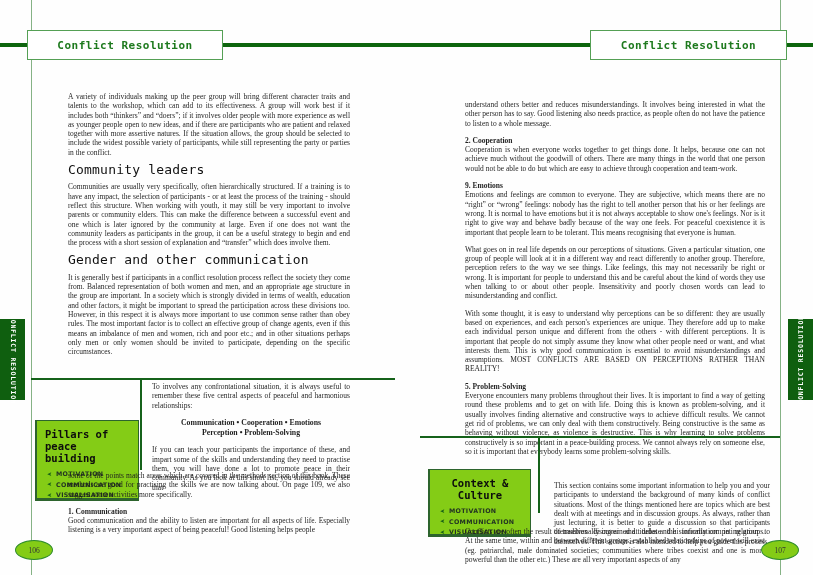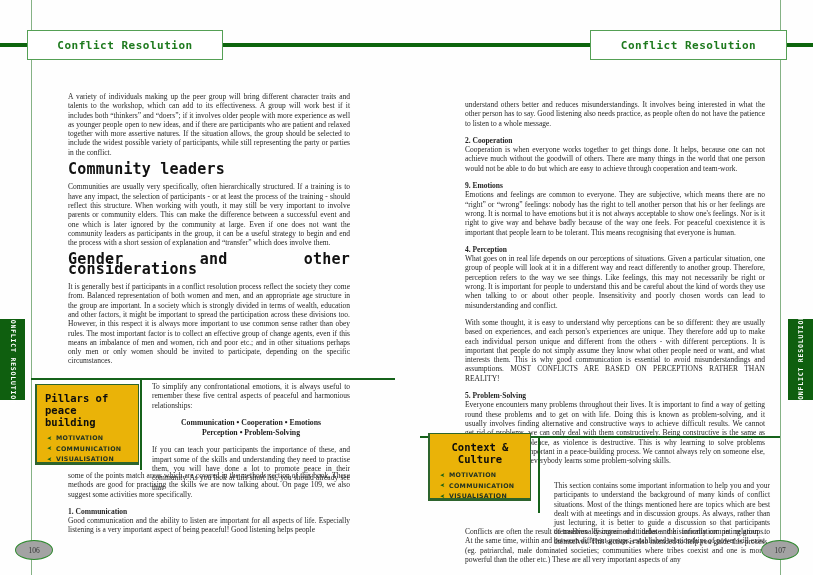--- a/index.html
+++ b/index.html
@@ -10,67 +10,67 @@
   
   .hline{position:absolute;height:4px;background:#0d650d;}
   .hdrbox{position:absolute;height:28px;background:#ffffff;border:1px solid #55a055;
           display:flex;align-items:center;justify-content:center;}
   .hdrbox span{font-family:"DejaVu Sans Mono",monospace;font-weight:bold;font-size:11px;
                letter-spacing:.5px;color:#1e7a1e;}
   
   .col{position:absolute;font-size:7.5px;line-height:9.3px;text-align:justify;}
   .col p{margin:0 0 8px 0;}
   .col p:last-child{margin-bottom:0;}
-  .col h3{font-family:"DejaVu Sans Mono",monospace;font-weight:bold;font-size:15px;
+  .col h3{font-family:"DejaVu Sans Mono",monospace;font-weight:normal;font-size:13px;
           letter-spacing:.2px;color:#111;margin:5px 0 8px 0;}
   .subhead{font-weight:bold;margin:0 !important;}
   .aspects{text-align:center;font-weight:bold;font-size:7.8px;margin:0 0 1px 0 !important;}
   .aspects.last{margin-bottom:8px !important;}
   
   .rule-h{position:absolute;height:2px;background:#15621a;}
   .rule-v{position:absolute;width:2px;background:#15621a;}
   
-  .infobox{position:absolute;background:#eab308;border:1px solid #2d642d;
-           border-left-width:2px;border-bottom-width:3px;padding:7px 8px 6px 8px;box-sizing:border-box;}
+  .infobox{position:absolute;background:#84cc16;border:1px solid #2d642d;
+           border-left-width:2px;border-bottom-width:3px;padding:7px 8px 6px 8px;box-sizing:border-box;margin-top:36px;}
   .infobox .btitle{font-family:"DejaVu Sans Mono",monospace;font-weight:bold;font-size:10.5px;
                    line-height:12px;color:#0d0d0d;margin:0 0 6px 0;}
   .bullet{display:flex;align-items:center;margin:0 0 3.5px 2px;}
   .bullet .arrow{display:inline-block;transform:scaleX(-1);color:#176017;font-size:6px;
                  line-height:6px;font-family:"DejaVu Sans",sans-serif;margin-right:4px;}
   .bullet .blabel{font-family:"DejaVu Sans",sans-serif;font-weight:bold;font-size:6.3px;
                   letter-spacing:.3px;color:#233423;}
   
   .tab{position:absolute;width:25px;height:81px;background:#0f5f0f;display:flex;
        align-items:center;justify-content:center;}
   .tab span{font-family:"DejaVu Sans Mono",monospace;font-weight:bold;font-size:6.5px;
             letter-spacing:.8px;color:#ffffff;white-space:nowrap;writing-mode:vertical-rl;}
   .tab.flip span{transform:rotate(180deg);}
   
-  .pnum{position:absolute;width:36px;height:18px;background:#a3a3a3;border:1px solid #2e8b2e;
+  .pnum{position:absolute;width:36px;height:18px;background:#84cc16;border:1px solid #2e8b2e;
         border-radius:50%;display:flex;align-items:center;justify-content:center;
         font-size:7.5px;color:#333;}
 </style>
 </head>
 <body>
 
 <div id="spread">
 
   <div class="vmargin" style="left:31px;"></div>
 
   <div class="hline" style="left:0;top:43px;width:27px;"></div>
   <div class="hline" style="left:223px;top:43px;width:183px;"></div>
   <div class="hdrbox" style="left:27px;top:30px;width:194px;">
     <span>Conflict Resolution</span>
   </div>
 
   <div class="col" style="left:68px;top:92px;width:282px;">
     <p>A variety of individuals making up the peer group will bring different character traits and talents to the workshop, which can add to its effectiveness. A group will work best if it includes both “thinkers” and “doers”; if it involves older people with more experience as well as younger people open to new ideas, and if there are participants who are patient and relaxed together with more assertive natures. If the situation allows, the group should be selected to include the widest possible variety of participants, while still representing the party or parties in the conflict.</p>
     <h3>Community leaders</h3>
     <p>Communities are usually very specifically, often hierarchically structured. If a training is to have any impact, the selection of participants - or at least the process of the training - should reflect this structure. When working with youth, it may still be very important to involve parents or community elders. This can make the difference between a successful event and one which is later ignored by the community at large. Even if one does not want the community leaders as participants in the group, it can be a useful strategy to begin and end the process with a short session of explanation and “transfer” which does involve them.</p>
-    <h3>Gender and other considerations</h3>
+    <h3>Gender and other communication</h3>
     <p>It is generally best if participants in a conflict resolution process reflect the society they come from. Balanced representation of both women and men, and an appropriate age structure in the group are important. In a society which is strongly divided in terms of wealth, education and other factors, it might be important to spread the participation across these divisions too. However, in this respect it is always more important to use common sense rather than obey rules. The most important factor is to collect an effective group of change agents, even if this means an imbalance of men and women, rich and poor etc.; and in other situations perhaps only men or only women should be invited to participate, depending on the specific circumstances.</p>
   </div>
 
   <div class="rule-h" style="left:31px;top:378px;width:364px;"></div>
   <div class="rule-v" style="left:140px;top:378px;height:92px;"></div>
 
   <div class="infobox" style="left:35px;top:384px;width:104px;height:81px;">
     <div class="btitle">Pillars of peace building</div>
     <div class="bullet">
       <span class="arrow">➤</span>
@@ -80,21 +80,21 @@
       <span class="arrow">➤</span>
       <span class="blabel">COMMUNICATION</span>
     </div>
     <div class="bullet">
       <span class="arrow">➤</span>
       <span class="blabel">VISUALISATION</span>
     </div>
   </div>
 
   <div class="col" style="left:152px;top:382px;width:198px;">
-    <p>To simplify any confrontational emotions, it is always useful to remember these five central aspects of peaceful and harmonious relationships:</p>
+    <p>To involves any confrontational situation, it is always useful to remember these five central aspects of peaceful and harmonious relationships:</p>
     <p class="aspects">Communication • Cooperation • Emotions</p>
     <p class="aspects last">Perception • Problem-Solving</p>
     <p>If you can teach your participants the importance of these, and impart some of the skills and understanding they need to practise them, you will have done a lot to promote peace in their community. As you look at this short list, you should already see that</p>
   </div>
 
   <div class="col" style="left:68px;top:471px;width:282px;">
     <p>some of the points match areas which are covered in the methods section of this book. These methods are good for practising the skills we are now talking about. On page 109, we also suggest some activities more specifically.</p>
     <p class="subhead">1. Communication</p>
     <p>Good communication and the ability to listen are important for all aspects of life. Especially listening is a very important aspect of being peaceful! Good listening helps people</p>
   </div>
@@ -114,21 +114,20 @@
   <div class="hdrbox" style="left:590px;top:30px;width:195px;">
     <span>Conflict Resolution</span>
   </div>
 
   <div class="col" style="left:465px;top:100px;width:300px;">
     <p>understand others better and reduces misunderstandings. It involves being interested in what the other person has to say. Good listening also needs practice, as people often do not have the patience to listen to a whole message.</p>
     <p class="subhead">2. Cooperation</p>
     <p>Cooperation is when everyone works together to get things done. It helps, because one can not achieve much without the goodwill of others. There are many things in the world that one person would not be able to do but which are easy to achieve through cooperation and team-work.</p>
     <p class="subhead">9. Emotions</p>
     <p>Emotions and feelings are common to everyone. They are subjective, which means there are no “right” or “wrong” feelings: nobody has the right to tell another person that his or her feelings are wrong. It is normal to have emotions but it is not always acceptable to show one's feelings. Nor is it right to give way and behave badly because of the way one feels. For peaceful coexistence it is important that people learn to be tolerant. This means recognising that everyone is human.</p>
-    <p class="subhead">4. Perception</p>
     <p>What goes on in real life depends on our perceptions of situations. Given a particular situation, one group of people will look at it in a different way and react differently to another group. Therefore, perception refers to the way we see things. Like feelings, this may not necessarily be right or wrong. It is important for people to understand this and be careful about the kind of words they use when talking to or about other people. Insensitivity and poorly chosen words can lead to misunderstanding and conflict.</p>
     <p>With some thought, it is easy to understand why perceptions can be so different: they are usually based on experiences, and each person's experiences are unique. They therefore add up to make each individual person unique and different from the others - with different perceptions. It is important that people do not simply assume they know what other people need or want, and what interests them. This is why good communication is essential to avoid misunderstandings and assumptions. MOST CONFLICTS ARE BASED ON PERCEPTIONS RATHER THAN REALITY!</p>
     <p class="subhead">5. Problem-Solving</p>
     <p>Everyone encounters many problems throughout their lives. It is important to find a way of getting round these problems and to get on with life. Doing this is known as problem-solving, and it usually involves finding alternative and constructive ways to achieve difficult results. We cannot get rid of problems, we can only deal with them constructively. Being constructive is the same as behaving without violence, as violence is destructive. This is why learning to solve problems constructively is so important in a peace-building process. We cannot always rely on someone else, so it is important that everybody learns some problem-solving skills.</p>
   </div>
 
   <div class="rule-h" style="left:420px;top:436px;width:360px;"></div>
   <div class="rule-v" style="left:538px;top:436px;height:77px;"></div>
 
   <div class="infobox" style="left:428px;top:433px;width:103px;height:68px;text-align:center;">

